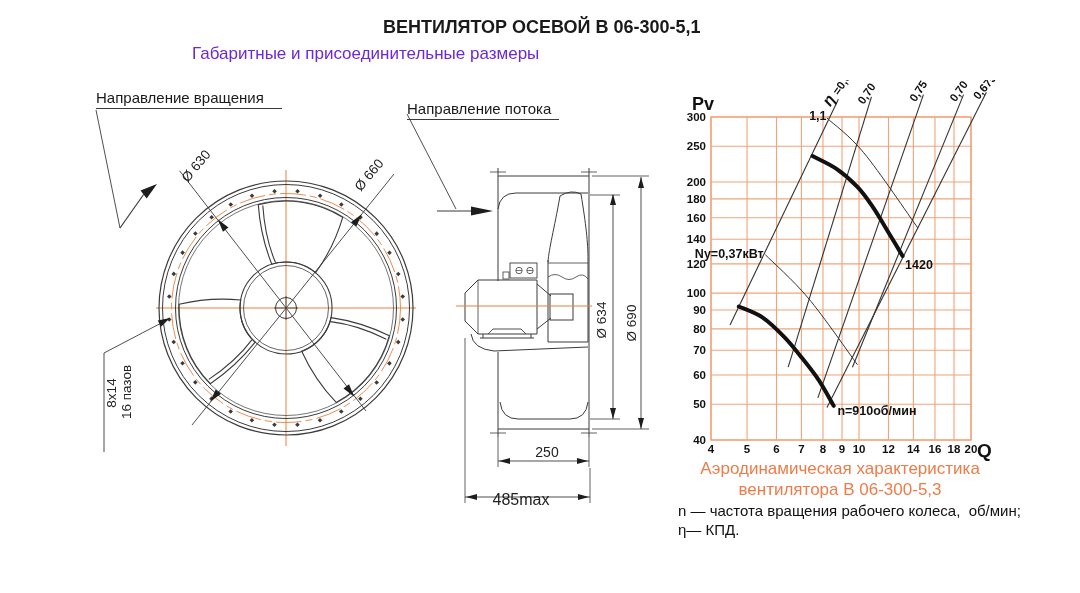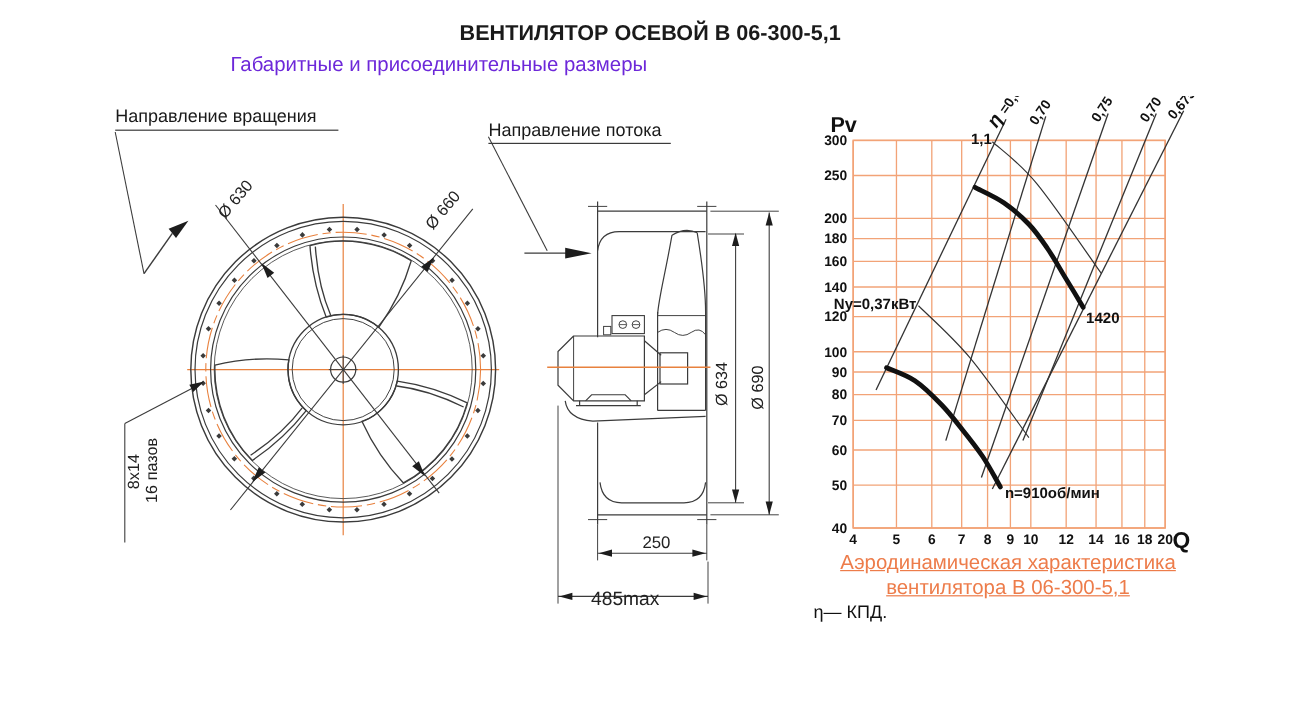--- a/index.html
+++ b/index.html
@@ -8,21 +8,21 @@
   .abs{position:absolute;}
   .ctr{transform:translate(-50%,-50%);}
   #page-title{left:383px;top:17px;font-size:18px;font-weight:bold;white-space:nowrap;}
   #page-subtitle{left:192px;top:44px;font-size:17px;color:#6d28d9;white-space:nowrap;}
   .callout{font-size:15px;border-bottom:1.3px solid #3b3b3b;padding-bottom:2px;white-space:nowrap;}
   #rot-label{left:96px;top:89px;width:186px;}
   #flow-label{left:407px;top:100px;width:152px;}
   .dimlbl{font-size:13.5px;color:#222;white-space:nowrap;}
   .rot50{transform:translate(-50%,-50%) rotate(-50deg);}
   .rot90{transform:translate(-50%,-50%) rotate(-90deg);}
-  #caption{left:650px;top:458px;width:380px;text-align:center;color:#ed7c4a;font-size:17px;line-height:21px;text-decoration:underline;}
+  #caption{left:650px;top:458px;width:380px;text-align:center;color:#ed7c4a;font-size:17px;line-height:21px;}
   #legend-list{left:678px;top:501px;font-size:15px;line-height:19.4px;color:#111;}
   #legend-list .item{white-space:pre-wrap;}
   svg{position:absolute;left:0;top:0;}
   #chart-svg{left:686px;top:80px;}
   text{font-family:"Liberation Sans",sans-serif;}
 </style>
 </head>
 <body>
 
 <div id="screen">
@@ -253,18 +253,19 @@
   <div class="abs dimlbl rot50" style="left:369px;top:175px;">Ø 660</div>
   <div class="abs dimlbl rot90" style="left:111px;top:393px;">8х14</div>
   <div class="abs dimlbl rot90" style="left:126px;top:392px;">16 пазов</div>
   <div class="abs dimlbl rot90" style="left:601px;top:320px;">Ø 634</div>
   <div class="abs dimlbl rot90" style="left:631px;top:323px;">Ø 690</div>
   <div class="abs dimlbl ctr" style="left:547px;top:452px;font-size:14px;">250</div>
   <div class="abs dimlbl ctr" style="left:521px;top:500px;font-size:16px;">485max</div>
 
   <div class="abs" id="caption">
     <div>Аэродинамическая характеристика</div>
-    <div>вентилятора  В 06-300-5,1</div>
+    <div>вентилятора  В 06-300-5,3</div>
   </div>
   <div class="abs" id="legend-list">
+      <div class="item">n — частота вращения рабочего колеса,  об/мин;</div>
       <div class="item">η— КПД.</div>
     </div>
 </div>
 
 </body></html>

